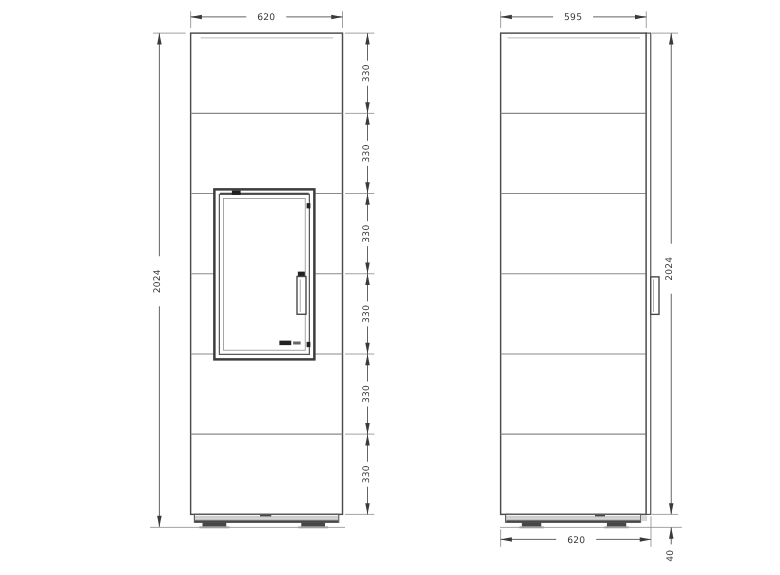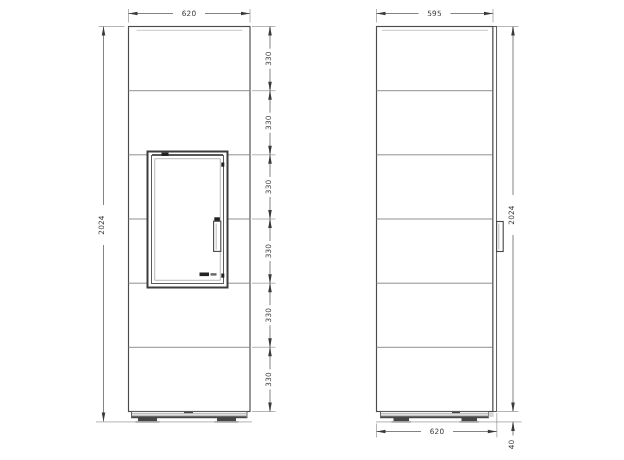--- a/index.html
+++ b/index.html
@@ -1,20 +1,20 @@
 <!DOCTYPE html>
 <html style="--line: #4b4b4b; --panel: #8a8a8a; --dim: #5a5a5a; --text: #3a3a3a; --dark: #2e2e2e; --bg: #ffffff;"><head>
 <meta charset="utf-8">
 <style>
   :root{
     --line:#4b4b4b; --panel:#8a8a8a; --dim:#5a5a5a; --text:#3a3a3a;
     --dark:#2e2e2e; --bg:#ffffff;
   }
   html,body{margin:0;padding:0;background:var(--bg);}
-  .stage{width:556px;height:460px;background:var(--bg);position:relative;overflow:hidden;}
+  .stage{width:556px;height:460px;background:var(--bg);position:relative;overflow:hidden;margin-left:24px;}
   svg{display:block;}
   .ol{fill:#ffffff;stroke:var(--line);stroke-width:1.15;}
   .pl{stroke:var(--panel);stroke-width:0.95;}
   .tl{stroke:#b0b0b0;stroke-width:0.7;}
   .dl{stroke:var(--dim);stroke-width:0.75;fill:none;}
   .xl{stroke:#8d8d8d;stroke-width:0.65;fill:none;}
   .ar{fill:var(--text);stroke:none;}
   .mk{fill:#ffffff;stroke:none;}
   .dt{font-family:"DejaVu Sans","Liberation Sans",sans-serif;font-size:7.3px;fill:var(--text);
       text-anchor:middle;dominant-baseline:central;letter-spacing:0.2px;}

